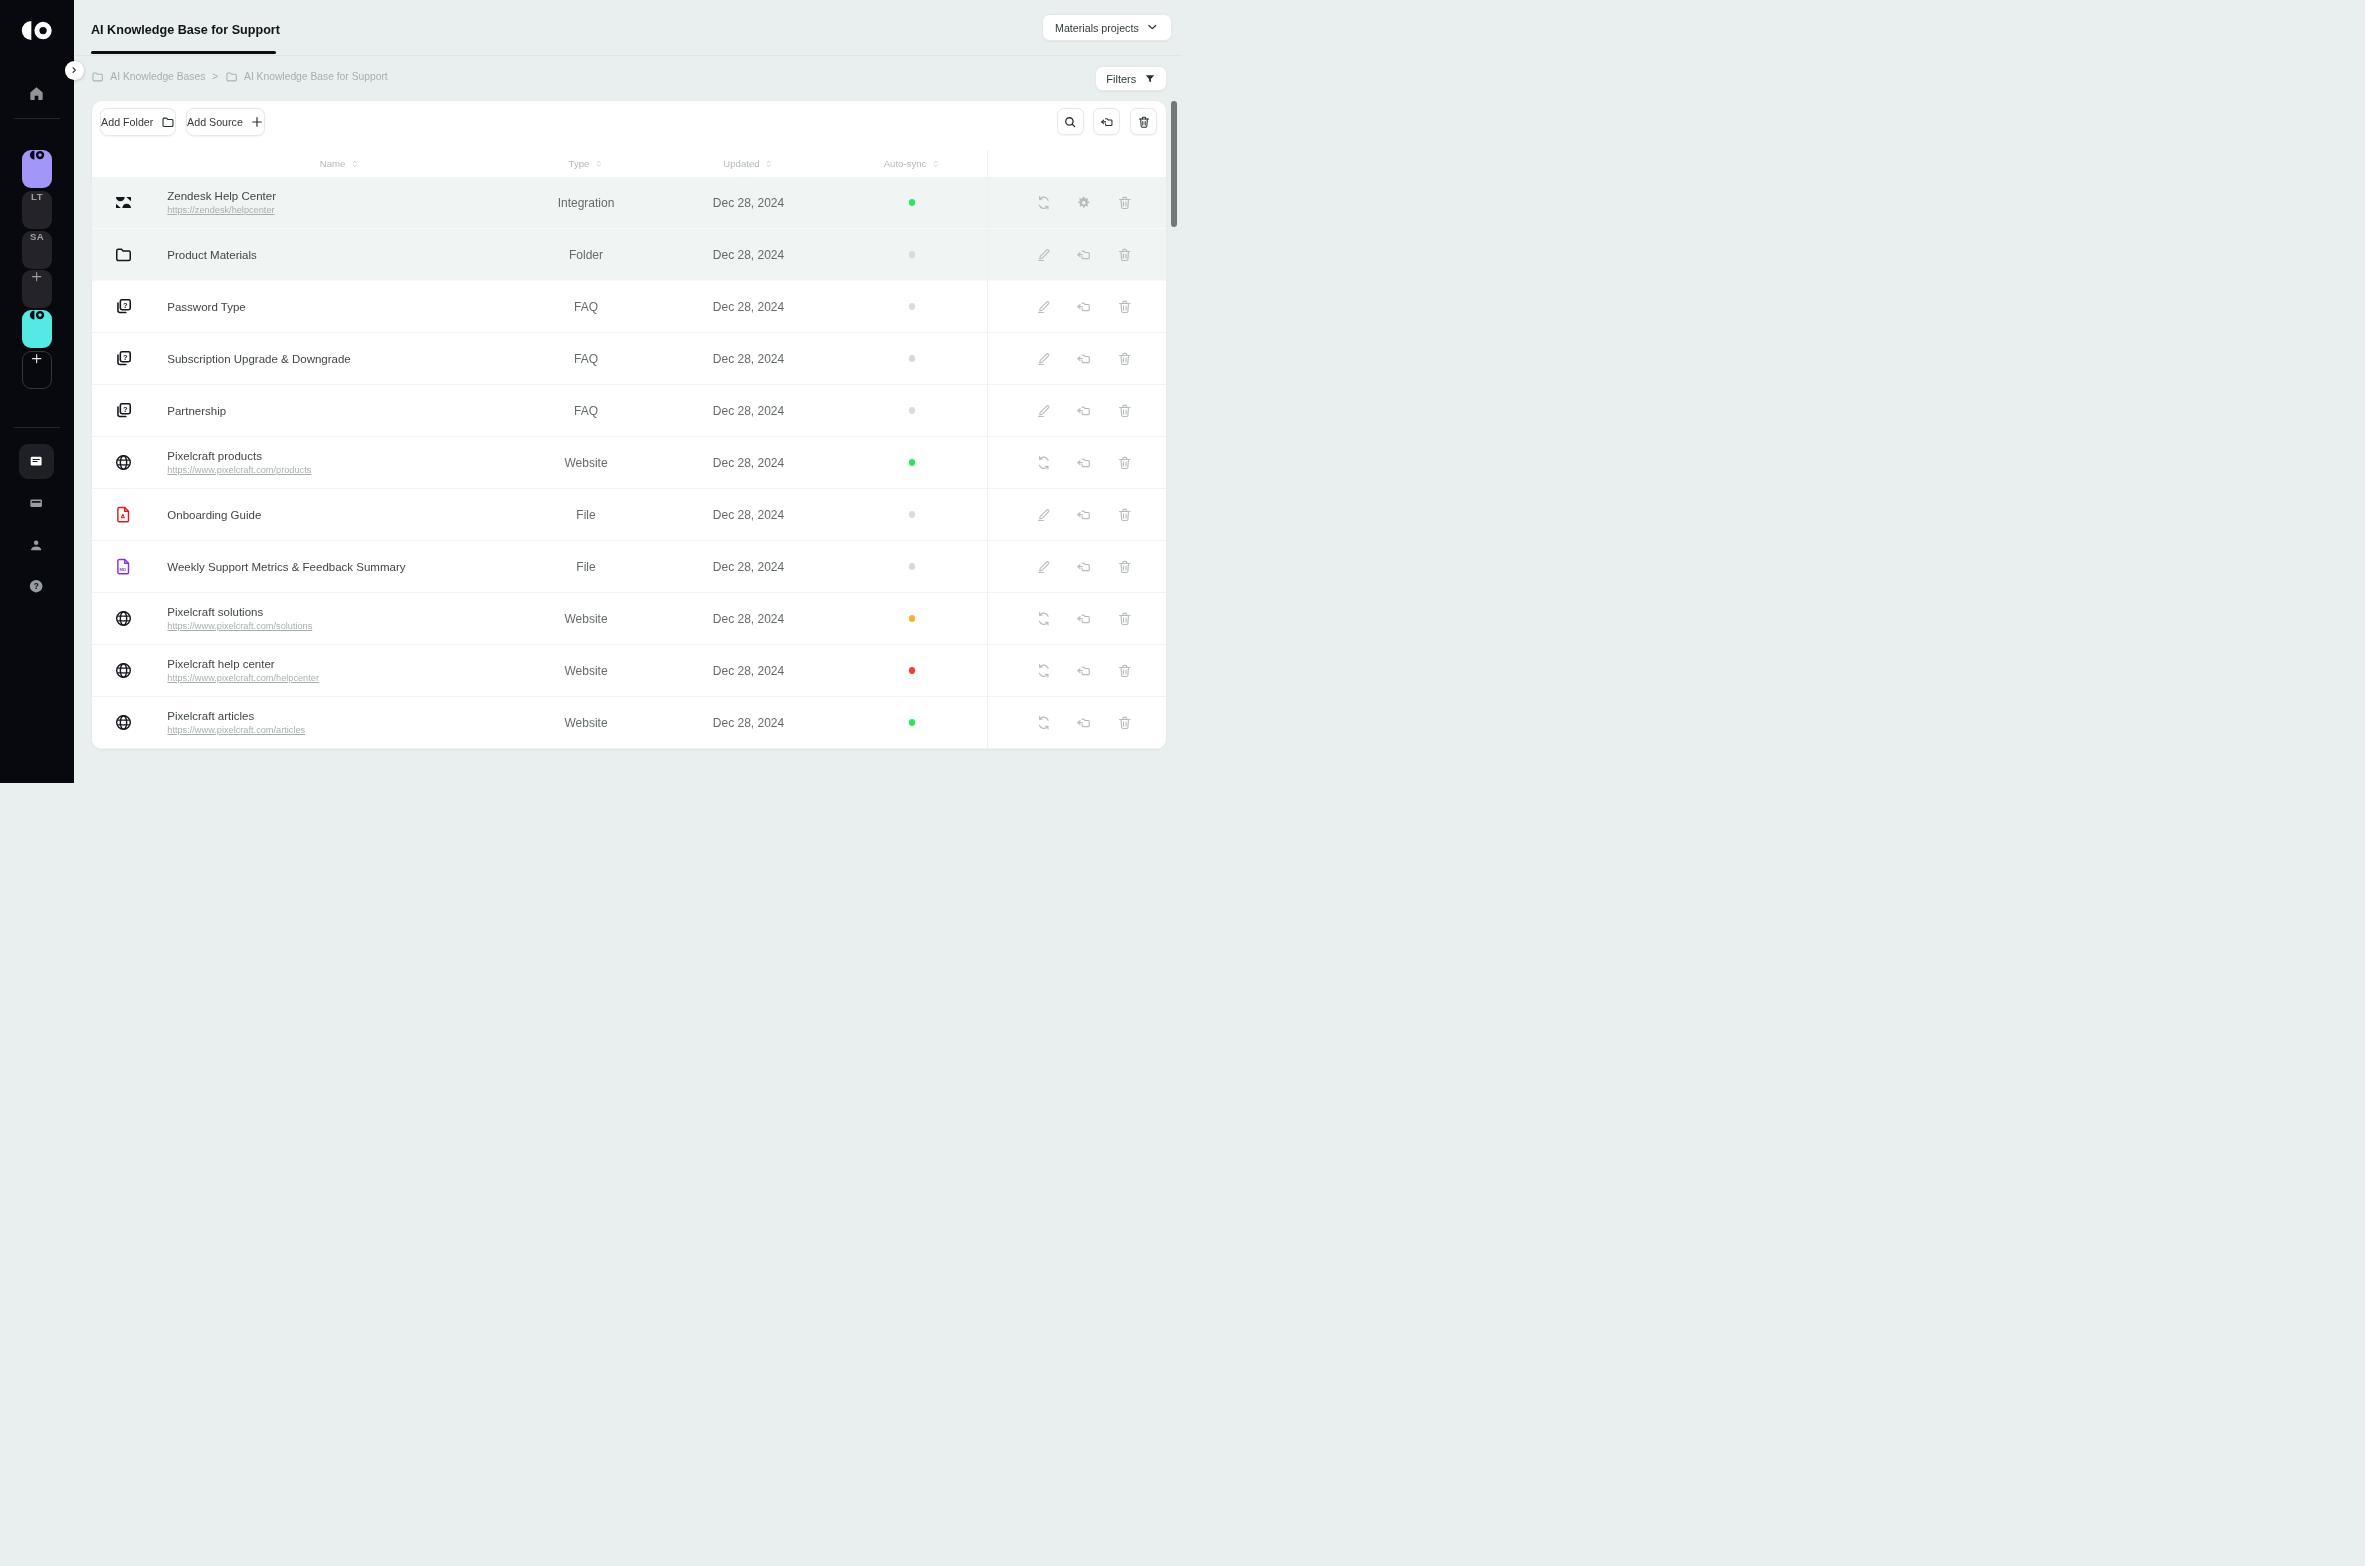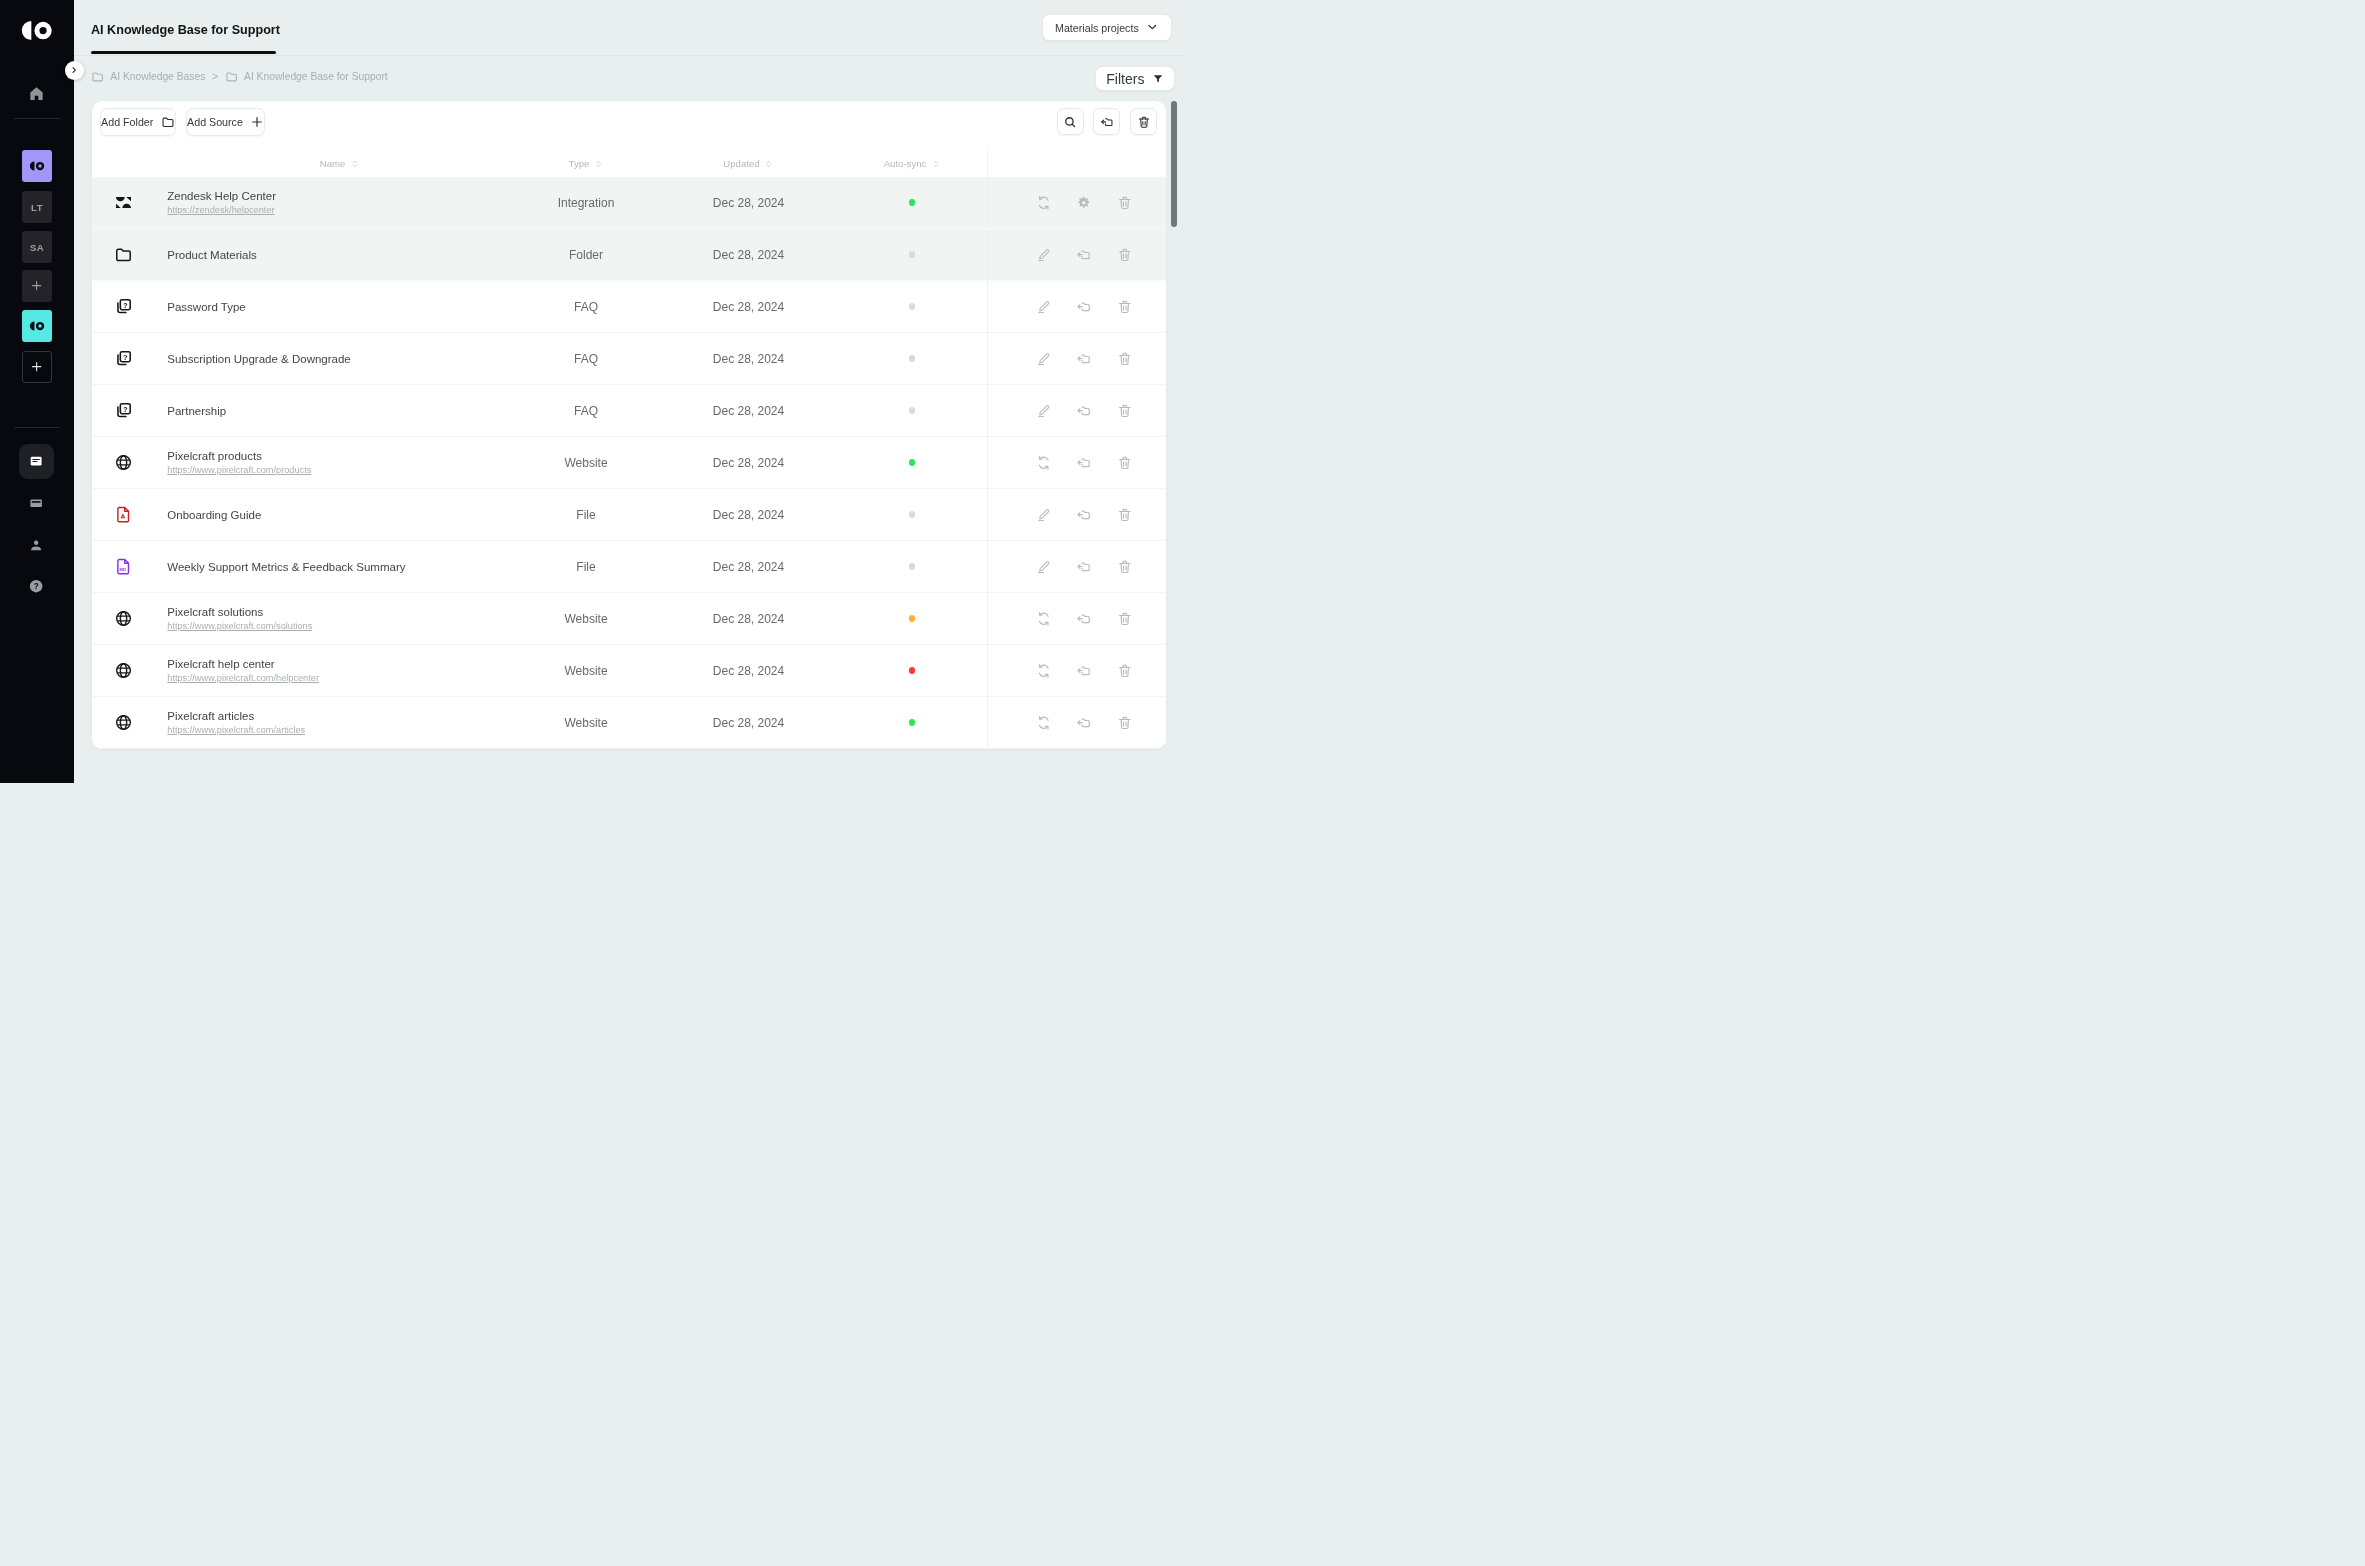--- a/index.html
+++ b/index.html
@@ -6,22 +6,22 @@
   body{width:1182px;height:783px;position:relative;overflow:hidden;
        background:#e9efee;font-family:"Liberation Sans",sans-serif;color:#32393 8}
   *{box-sizing:border-box}
   svg{display:block}
 
   
   .sidebar{position:absolute;left:0;top:0;width:74px;height:783px;background:#08090f}
   .vf-logo-top{position:absolute;left:20px;top:20px;width:34px;color:#fff}
   .home-btn{position:absolute;left:27px;top:84px;width:19px;color:#8f9497;cursor:pointer}
   .side-divider{position:absolute;left:14px;width:46px;height:0.7px;background:#232630}
-  .tile{position:absolute;left:22px;width:30px;height:32px;border-radius:3px;
-        display:flex;align-items:center;justify-content:center;cursor:pointer}
+  .tile{position:absolute;left:22px;width:30px;height:38px;border-radius:9px;
+        display:flex;align-items:flex-start;justify-content:center;cursor:pointer}
   .tile-dark{background:#232329;color:#9ba1a0;font-size:9.6px;font-weight:bold;letter-spacing:0.4px}
   .tile-logo svg{width:16.3px}
   .tile-outline{background:transparent;border:1.1px solid #33343c;color:#e8eaea}
   .tile-plus svg{width:13.3px}
   .navtile{position:absolute;left:19px;width:35px;height:35px;border-radius:9px;
            display:flex;align-items:center;justify-content:center;cursor:pointer}
   .navtile.active{background:#1f2026}
   .navtile svg{width:16.3px}
   .nav-gray{color:#979da0}
 
@@ -31,21 +31,21 @@
   .expand-btn svg{width:8.1px;color:#15181c}
 
   
   .page-tab{position:absolute;left:91px;top:23px;font-size:12.6px;font-weight:bold;color:#101413;cursor:pointer}
   .tab-underline{position:absolute;left:91px;top:51px;width:185px;height:3px;background:#0c0f0e;border-radius:1.5px}
   .top-border{position:absolute;left:74px;top:55px;width:1109px;height:0.7px;background:#dfe5e4}
   .btn{background:#fff;border:0.7px solid #e5eae9;border-radius:7.4px;display:flex;align-items:center;
        gap:7.4px;color:#32393 8;cursor:pointer;box-shadow:0 0.7px 1.5px rgba(16,24,22,.05);color:#333a39}
   .assigned-btn{position:absolute;left:1042px;top:14px;height:27px;padding:0 12px;font-size:10.7px}
   .assigned-btn svg{width:12.6px;color:#272e2d}
-  .filters-btn{position:absolute;left:1095px;top:66px;height:25px;padding:0 10.3px;font-size:14px}
+  .filters-btn{position:absolute;left:1095px;top:66px;height:25px;padding:0 10.3px;font-size:11px}
   .filters-btn svg{width:12px;color:#272e2d}
 
   .breadcrumb{position:absolute;left:91px;top:70px;display:flex;align-items:center;gap:6.7px;
               font-size:10.3px;color:#a7afae}
   .crumb{display:flex;align-items:center;gap:6px;cursor:pointer}
   .crumb svg{width:13.3px;color:#aab2b1}
   .crumb-sep{font-size:10.3px;color:#a7afae}
 
   
   .card{position:absolute;left:92px;top:101px;width:1074px;height:648px;background:#fff;

